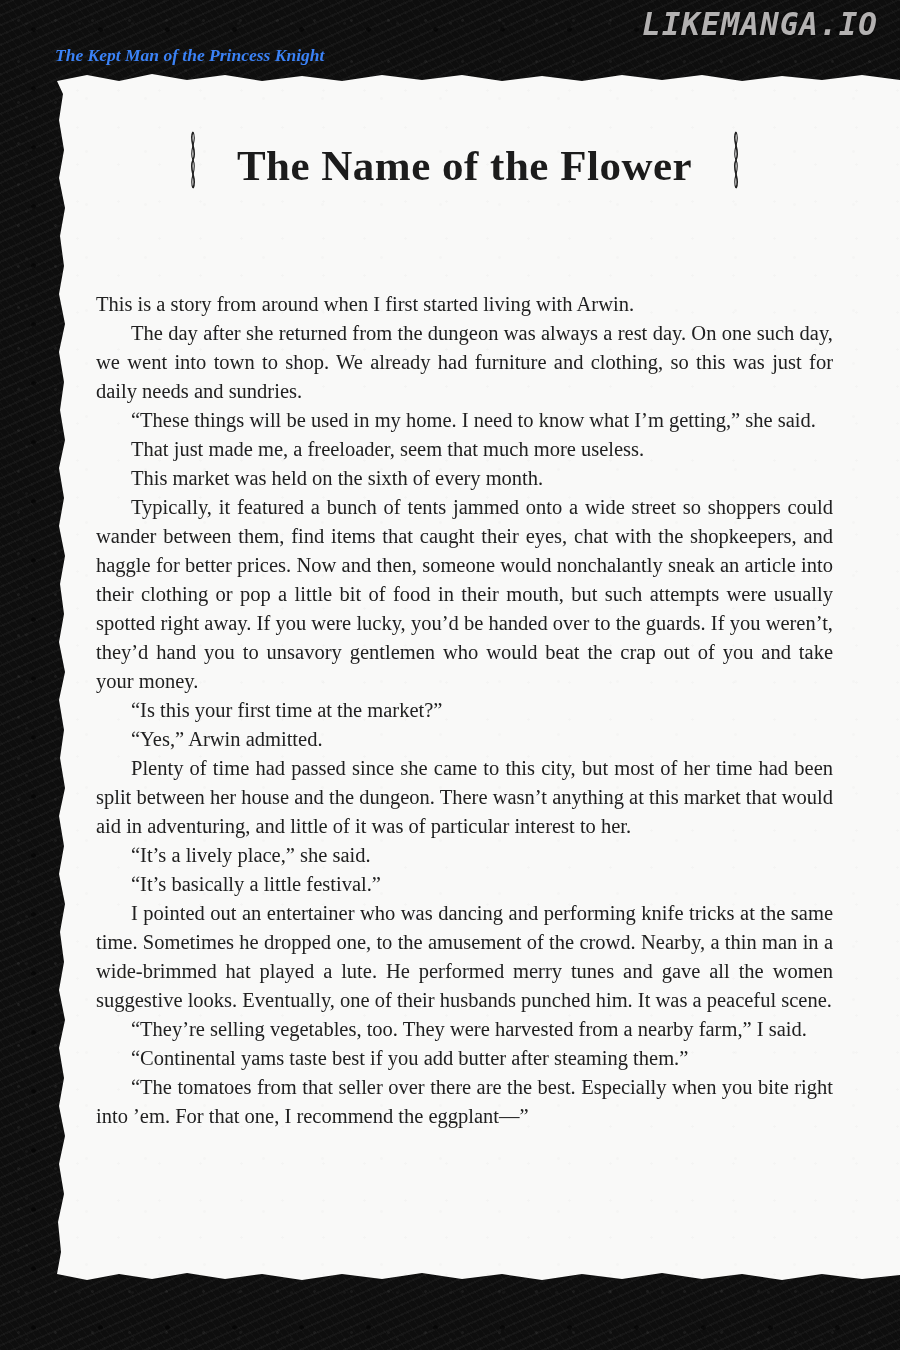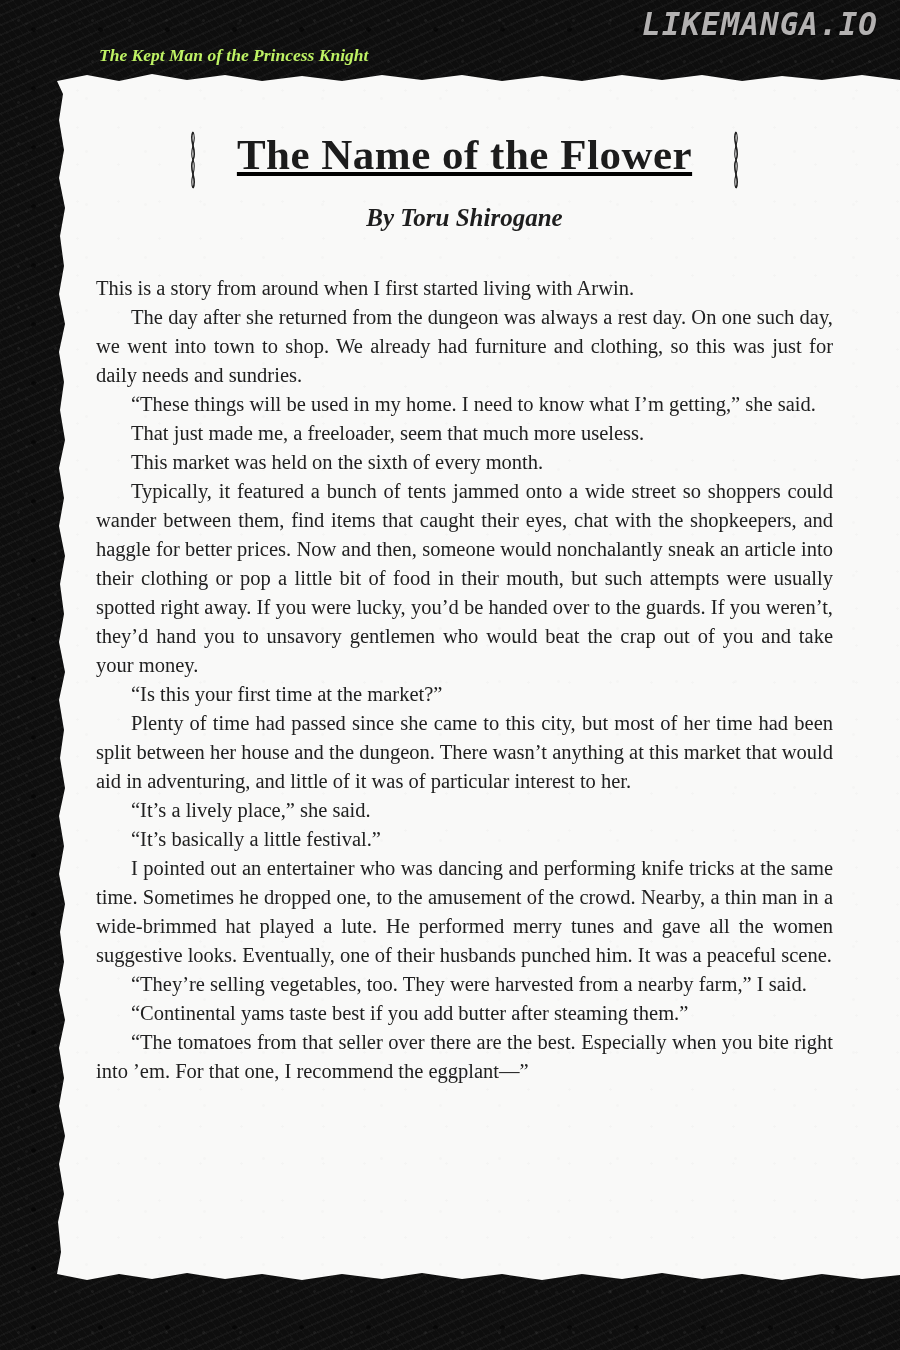--- a/index.html
+++ b/index.html
@@ -34,24 +34,23 @@
     text-align: center;
   }
 
   .series-watermark {
     position: absolute;
     top: 45px; left: 55px;
     font-family: "Liberation Serif", serif;
     font-style: italic;
     font-weight: bold;
     font-size: 17.5px;
-    color: #bef264;
+    color: #3b82f6;
     z-index: 3;
     white-space: nowrap;
-    margin-left: 44px;
   }
 
   .page {
     position: absolute;
     left: 57px; top: 72px;
     width: 843px; height: 1210px;
     background-color: #f9f9f8;
     background-image:
       radial-gradient(rgba(0,0,0,.02) 1px, transparent 1.5px),
       radial-gradient(rgba(0,0,0,.015) 1px, transparent 2px);
@@ -79,24 +78,23 @@
   }
 
   .page-inner {
     position: absolute;
     left: 39px; right: 67px; top: 0;
   }
 
   .title-row {
     margin: 58px 0 0 0;
     display: flex;
-    align-items: flex-start;
+    align-items: flex-end;
     justify-content: center;
     gap: 36px;
-    text-decoration: underline;
   }
   .chapter-title {
     font-family: "Liberation Serif", serif;
     font-weight: 600;
     font-size: 43px;
     letter-spacing: 0.5px;
     color: #1c1c1c;
     white-space: nowrap;
   }
   .ornament { flex: 0 0 auto; display: block; }
@@ -105,21 +103,21 @@
   .byline {
     margin-top: 14px;
     text-align: center;
     font-style: italic;
     font-weight: 600;
     font-size: 25px;
     color: #1e1e1e;
   }
 
   .story-body {
-    margin-top: 42px;
+    margin-top: 100px;
     font-size: 20.5px;
     line-height: 29px;
     color: #212121;
     text-align: justify;
   }
   .story-body p { margin: 0; }
   .story-body p.indent { text-indent: 35px; }
 </style>
 </head>
 <body>
@@ -140,30 +138,30 @@
       </span>
       <span class="chapter-title">The Name of the Flower</span>
       <span class="ornament">
         <svg width="16" height="60" viewBox="0 0 16 60">
           <path d="M8,2 C3,11 13,20 8,30 C3,40 13,49 8,58" fill="none" stroke="#222" stroke-width="1.6"></path>
           <path d="M8,2 C13,11 3,20 8,30 C13,40 3,49 8,58" fill="none" stroke="#222" stroke-width="1.1"></path>
         </svg>
       </span>
     </div>
 
-    <div class="byline">By Toru Shirogane</div>
 
     <div class="story-body">
       <p>This is a story from around when I first started living with Arwin.</p>
       <p class="indent">The day after she returned from the dungeon was always a rest day. On one such day, we went into town to shop. We already had furniture and clothing, so this was just for daily needs and sundries.</p>
       <p class="indent">“These things will be used in my home. I need to know what I’m getting,” she said.</p>
       <p class="indent">That just made me, a freeloader, seem that much more useless.</p>
       <p class="indent">This market was held on the sixth of every month.</p>
       <p class="indent">Typically, it featured a bunch of tents jammed onto a wide street so shoppers could wander between them, find items that caught their eyes, chat with the shopkeepers, and haggle for better prices. Now and then, someone would nonchalantly sneak an article into their clothing or pop a little bit of food in their mouth, but such attempts were usually spotted right away. If you were lucky, you’d be handed over to the guards. If you weren’t, they’d hand you to unsavory gentlemen who would beat the crap out of you and take your money.</p>
       <p class="indent">“Is this your first time at the market?”</p>
+      <p class="indent">“Yes,” Arwin admitted.</p>
       <p class="indent">Plenty of time had passed since she came to this city, but most of her time had been split between her house and the dungeon. There wasn’t anything at this market that would aid in adventuring, and little of it was of particular interest to her.</p>
       <p class="indent">“It’s a lively place,” she said.</p>
       <p class="indent">“It’s basically a little festival.”</p>
       <p class="indent">I pointed out an entertainer who was dancing and performing knife tricks at the same time. Sometimes he dropped one, to the amusement of the crowd. Nearby, a thin man in a wide-brimmed hat played a lute. He performed merry tunes and gave all the women suggestive looks. Eventually, one of their husbands punched him. It was a peaceful scene.</p>
       <p class="indent">“They’re selling vegetables, too. They were harvested from a nearby farm,” I said.</p>
       <p class="indent">“Continental yams taste best if you add butter after steaming them.”</p>
       <p class="indent">“The tomatoes from that seller over there are the best. Especially when you bite right into ’em. For that one, I recommend the eggplant—”</p>
     </div>
 
   </div>

